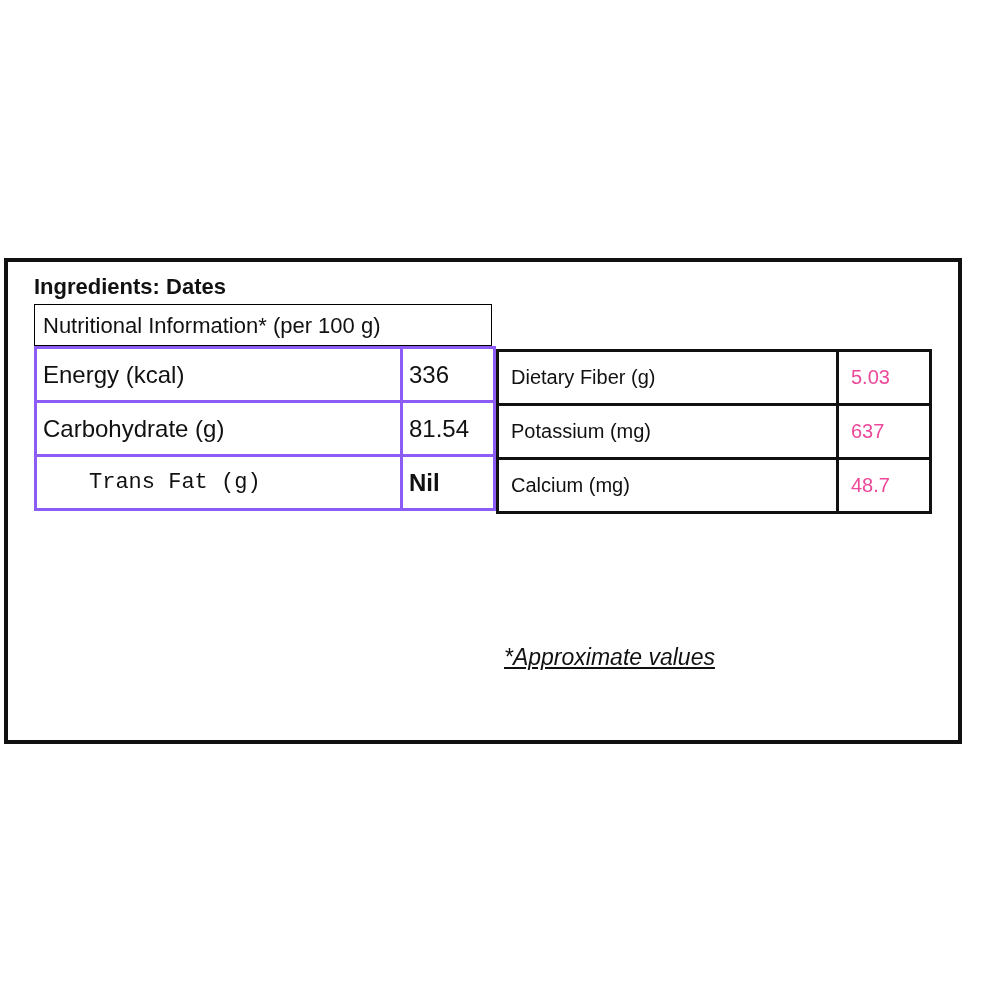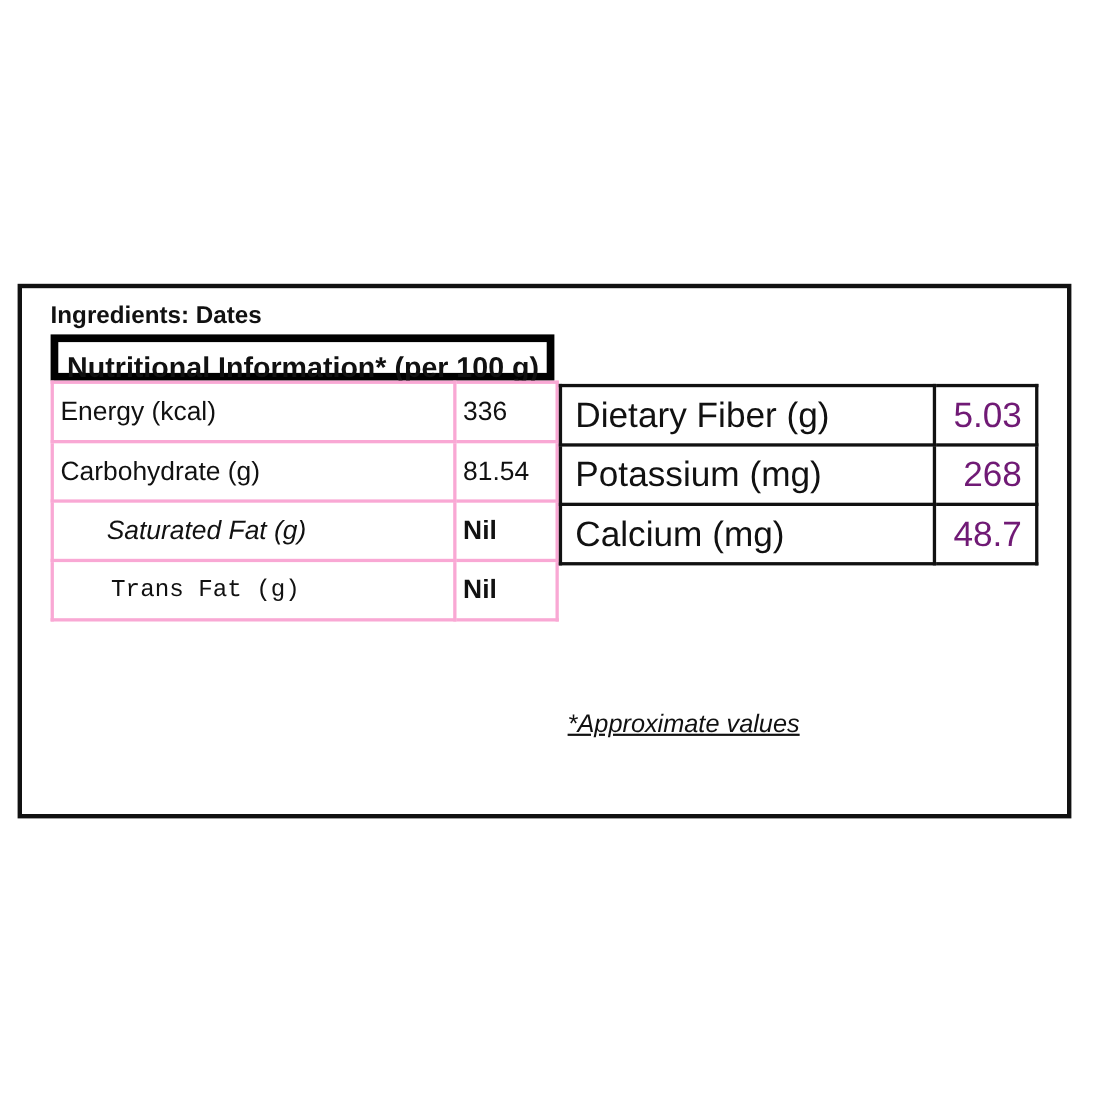--- a/index.html
+++ b/index.html
@@ -1,72 +1,68 @@
 <!DOCTYPE html>
 <html><head>
 <meta charset="utf-8">
 <style>
   html, body { margin:0; padding:0; background:#ffffff; }
   body { width:1000px; height:1000px; position:relative; overflow:hidden;
          font-family:"Liberation Sans", sans-serif; color:#111; }
-  .frame { position:absolute; left:16px; top:258px; width:950px; height:478px;
+  .frame { position:absolute; left:4px; top:258px; width:950px; height:478px;
            border:4px solid #111; box-sizing:content-box; }
   .ingredients { position:absolute; left:26px; top:12px; font-weight:bold; font-size:22px; }
   .nut-header { position:absolute; left:26px; top:42px; width:458px; height:42px;
-                border:7px solid #000000; box-sizing:border-box; font-weight:bold; font-size:26px;
+                border:1px solid #000000; box-sizing:border-box; font-weight:normal; font-size:22px;
                 padding:8px 0 0 8px; }
   .left-table { position:absolute; left:26px; top:84px; width:462px; border-collapse:collapse; }
-  .left-table td { border:3px solid #f9a8d4; height:51px; font-size:24px; padding:0 6px; }
+  .left-table td { border:3px solid #8b5cf6; height:51px; font-size:24px; padding:0 6px; }
   .left-table td.v { width:78px; }
   .indent1 { padding-left:56px !important; }
   .indent2 { padding-left:48px !important; font-style:italic; }
   .indent3 { padding-left:52px !important; font-size:22px !important;font-family:Liberation Mono, monospace; }
   .bold { font-weight:bold; }
   .right-table { position:absolute; left:488px; top:87px; width:436px; border-collapse:collapse; }
-  .right-table td { border:3px solid #111; height:51px; font-size:32px; padding:0 12px; }
-  .right-table td.v { width:66px; color:#701a75;text-align:right; }
+  .right-table td { border:3px solid #111; height:51px; font-size:20px; padding:0 12px; }
+  .right-table td.v { width:66px; color:#ec4899; }
   .note { position:absolute; left:496px; top:382px; font-size:23px; font-style:italic;text-decoration:underline; }
 </style>
 </head>
 <body>
 
 <div class="frame">
   <div class="ingredients">Ingredients: Dates</div>
   <div class="nut-header">Nutritional Information* (per 100 g)</div>
 
   <table class="left-table">
     <tbody>
         <tr>
       <td>Energy (kcal)</td>
       <td class="v">336</td>
     </tr>
     <tr>
       <td>Carbohydrate (g)</td>
       <td class="v">81.54</td>
     </tr>
     <tr>
-      <td class="indent2">Saturated Fat (g)</td>
-      <td class="v bold">Nil</td>
-    </tr>
-    <tr>
       <td class="indent3">Trans Fat (g)</td>
       <td class="v bold">Nil</td>
     </tr>
   </tbody>
     </table>
 
   <table class="right-table">
     <tbody>
         <tr>
       <td>Dietary Fiber (g)</td>
       <td class="v">5.03</td>
     </tr>
     <tr>
       <td>Potassium (mg)</td>
-      <td class="v">268</td>
+      <td class="v">637</td>
     </tr>
     <tr>
       <td>Calcium (mg)</td>
       <td class="v">48.7</td>
     </tr>
   </tbody>
     </table>
 
   <div class="note">*Approximate values</div>
 </div>

